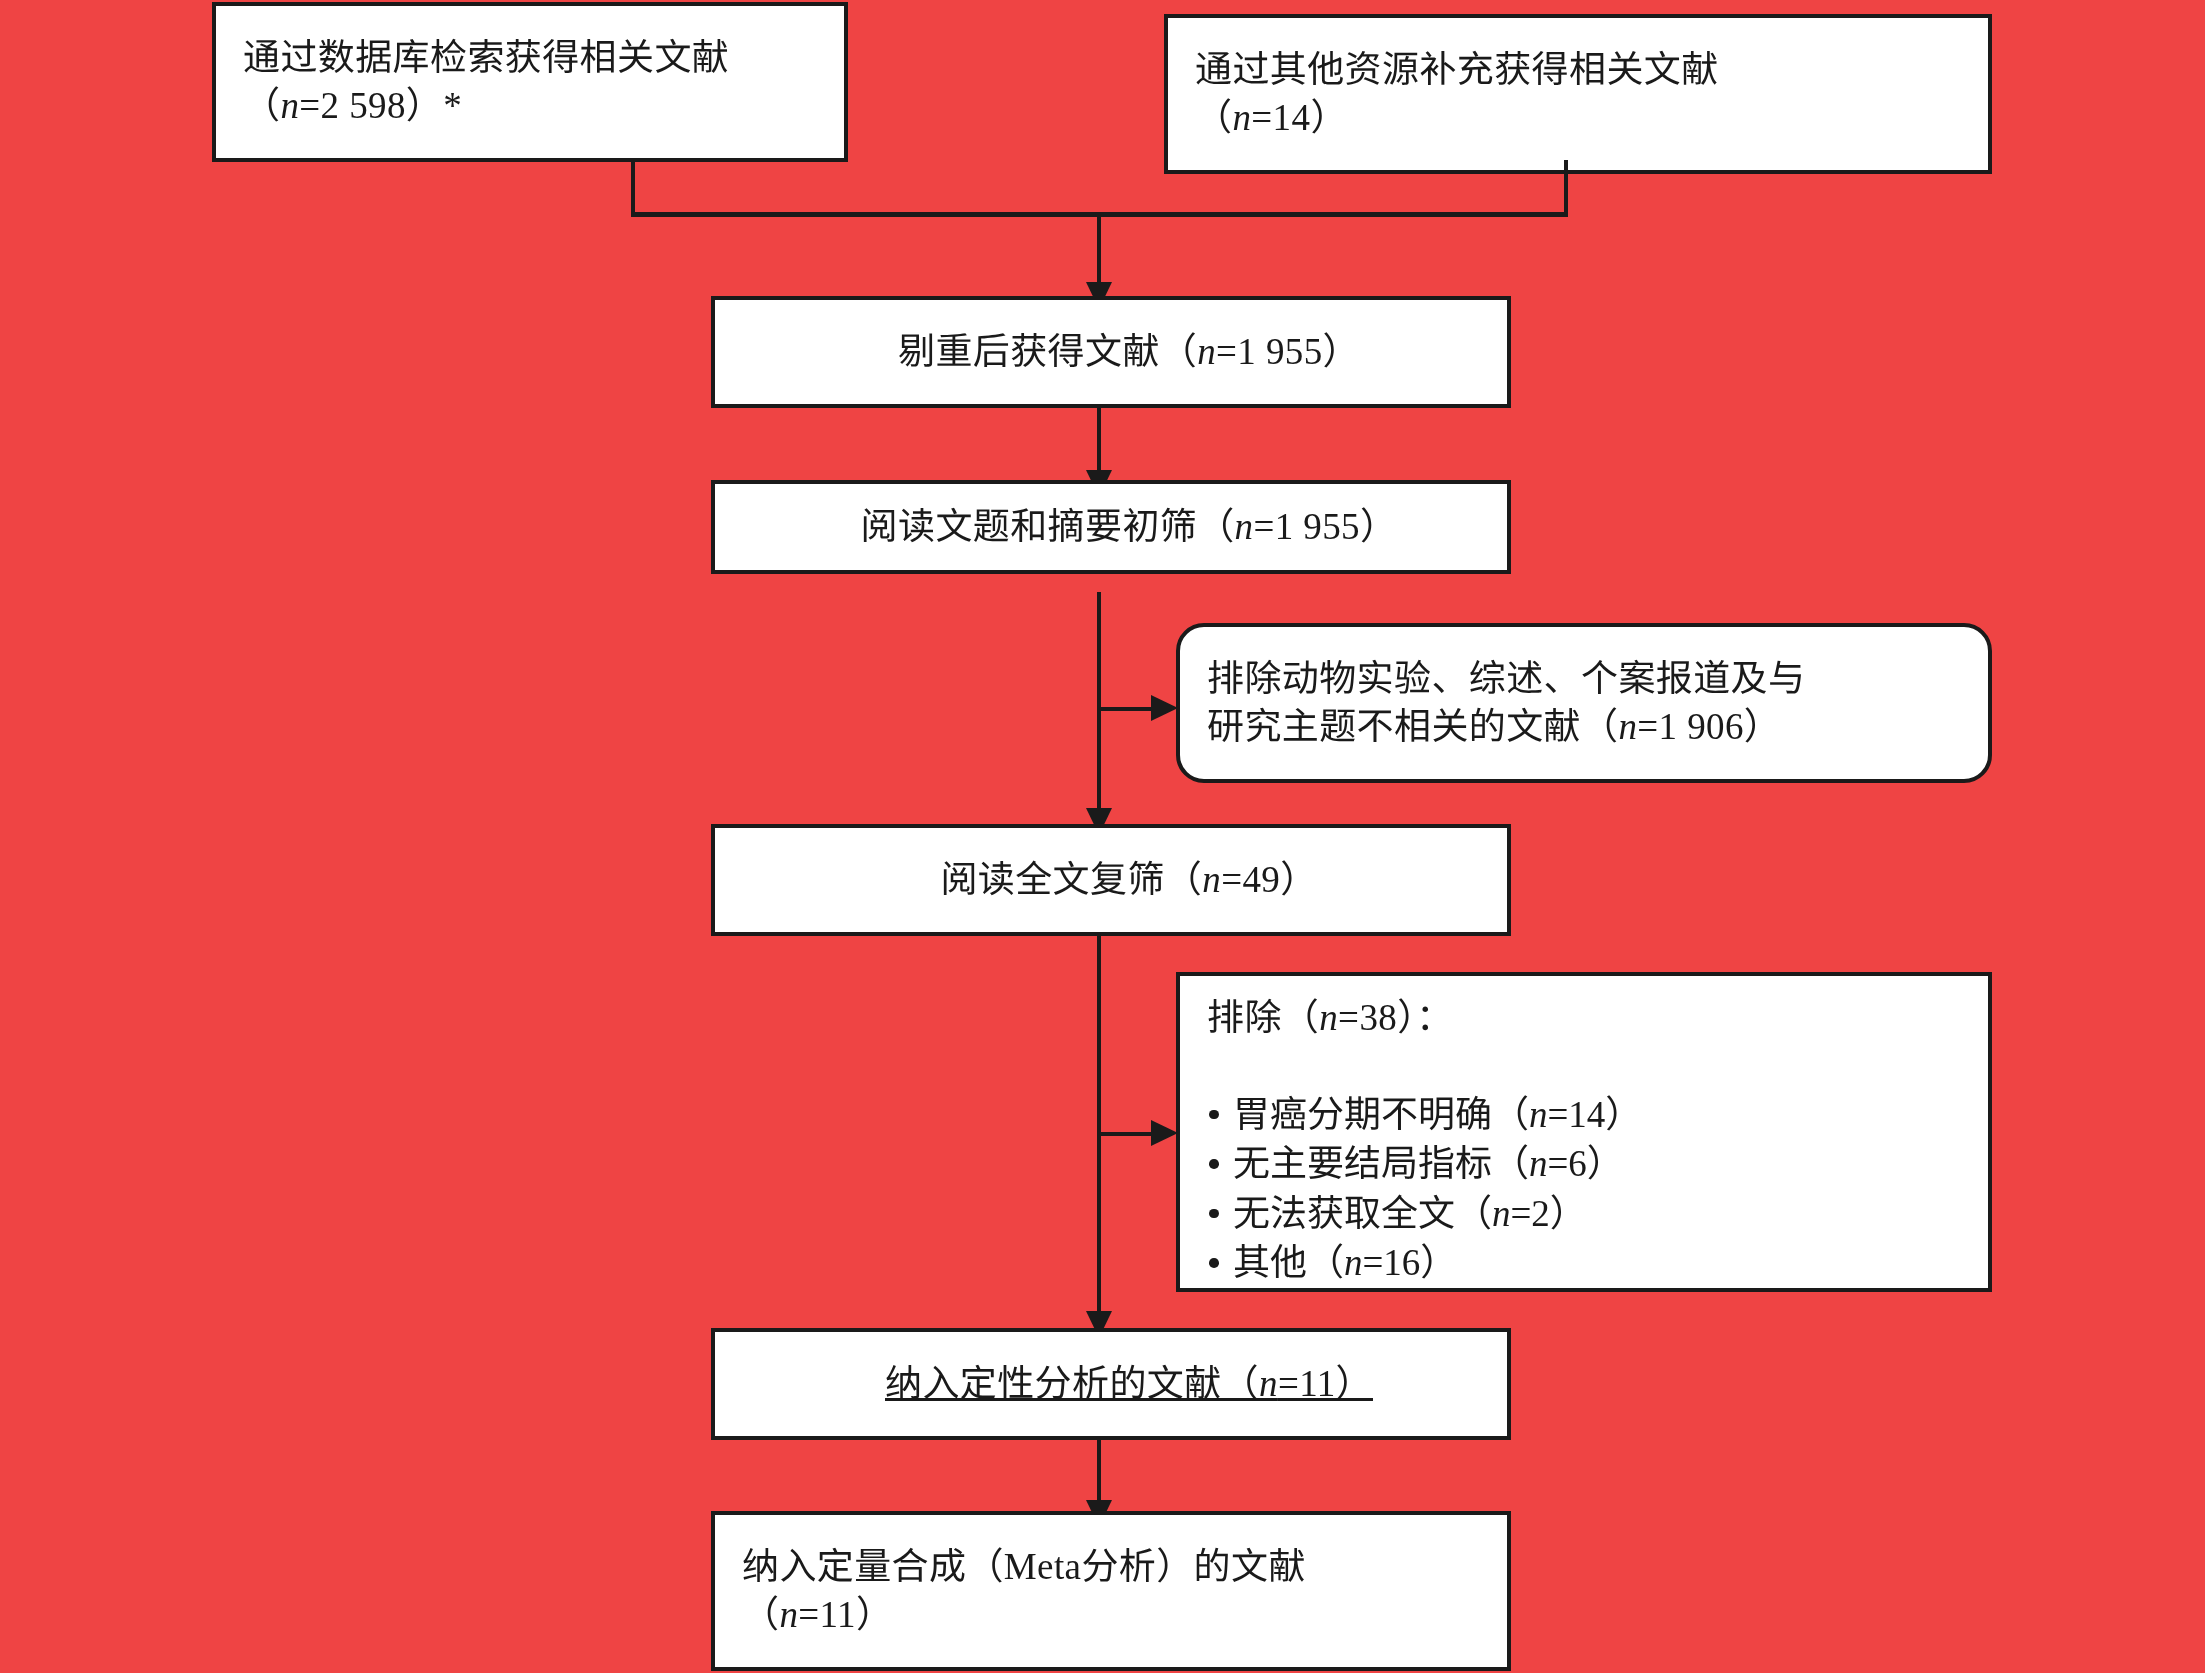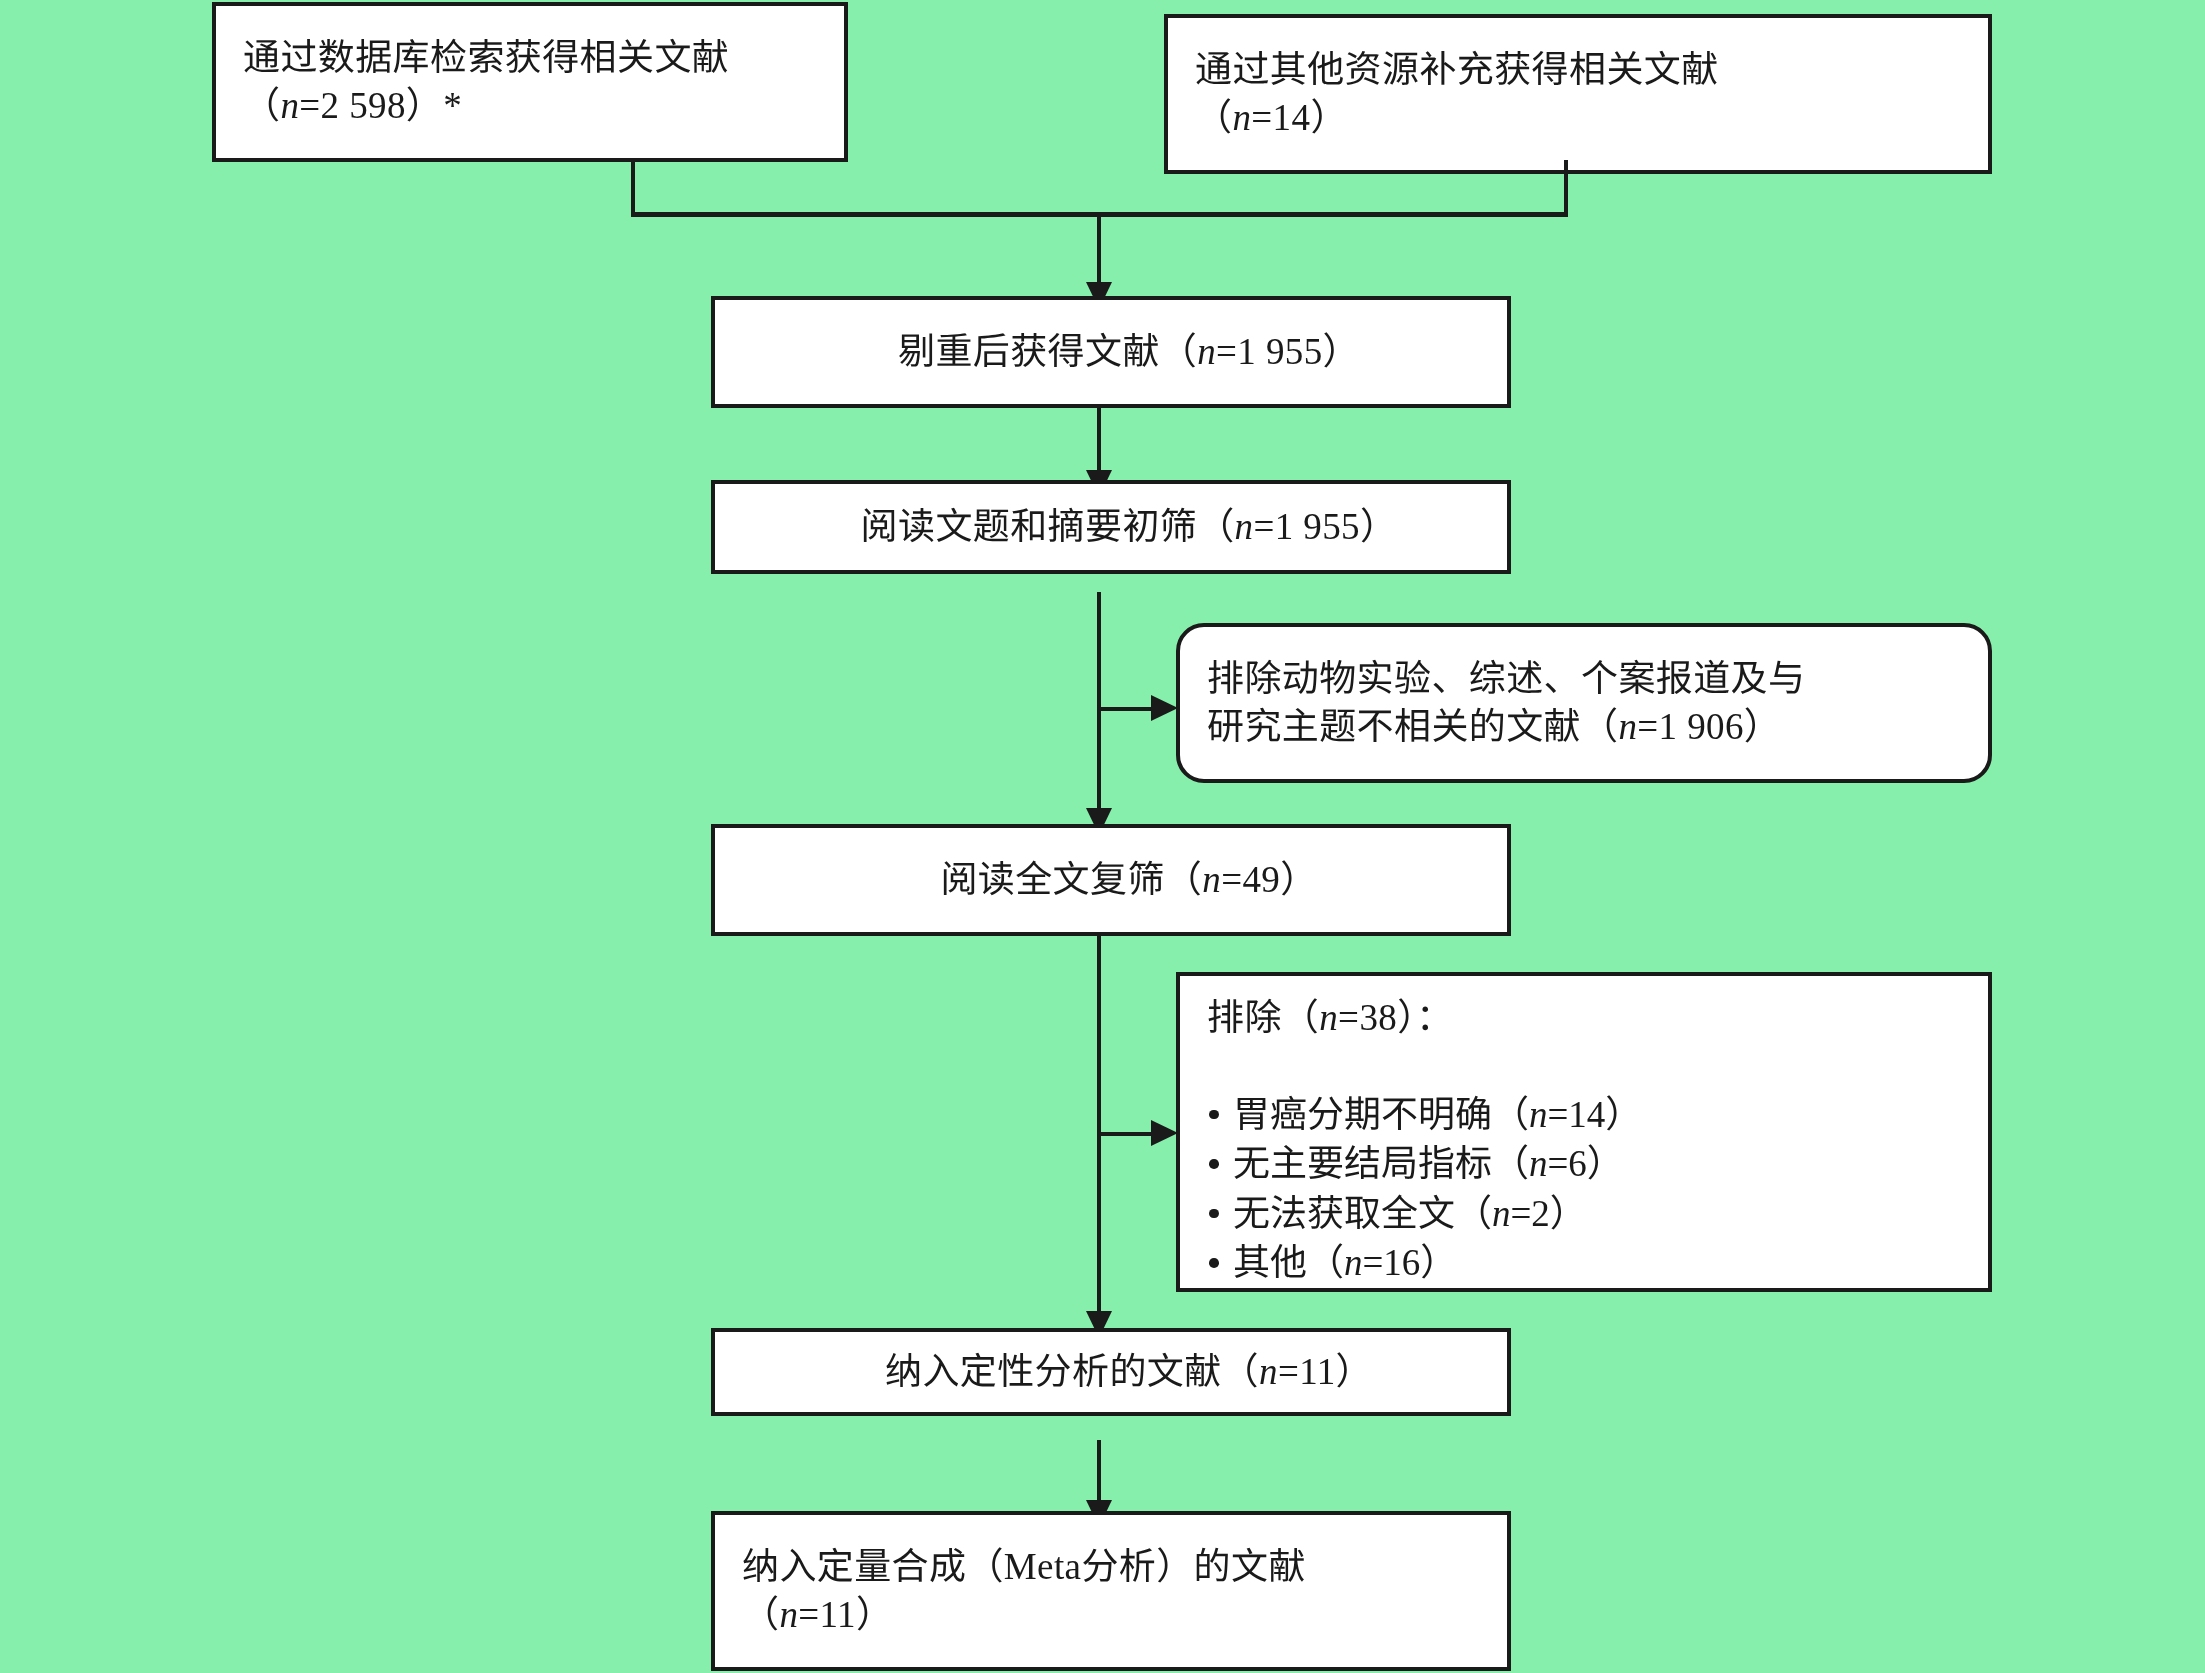--- a/index.html
+++ b/index.html
@@ -5,21 +5,21 @@
 <style>
   html, body {
     margin: 0;
     padding: 0;
     background: #ffffff;
   }
   #stage {
     position: relative;
     width: 2205px;
     height: 1674px;
-    background: #86efac;
+    background: #ef4444;
     font-family: "Liberation Serif", "DejaVu Serif", serif;
     color: #1a1a1a;
     overflow: hidden;
   }
 
   
   .node {
     position: absolute;
     box-sizing: border-box;
     border: 4px solid #1a1a1a;
@@ -148,21 +148,21 @@
   <div class="node left" style="left:1176px; top:972px; width:816px; height:320px; justify-content:space-between; padding-top:17.6px;">
     <span class="line">排除（<i class="v">n</i>=38）：</span>
     <ul class="bullets">
       <li>胃癌分期不明确（<i class="v">n</i>=14）</li>
       <li>无主要结局指标（<i class="v">n</i>=6）</li>
       <li>无法获取全文（<i class="v">n</i>=2）</li>
       <li>其他（<i class="v">n</i>=16）</li>
     </ul>
   </div>
 
-  <div class="node center" style="left:711px; top:1328px; width:800px; height:88px;">
+  <div class="node center" style="left:711px; top:1328px; width:800px; height:112px;text-decoration:underline;">
     <span class="line">纳入定性分析的文献（<i class="v">n</i>=11）</span>
   </div>
 
   <div class="conn vline" style="left:1097px; top:1440px; width:4px; height:72px;"></div>
   <div class="arrow-down" style="left:1086px; top:1500px;"></div>
 
   <div class="node left" style="left:711px; top:1511px; width:800px; height:160px;">
     <span class="line">纳入定量合成（Meta分析）的文献</span>
     <span class="line">（<i class="v">n</i>=11）</span>
   </div>

